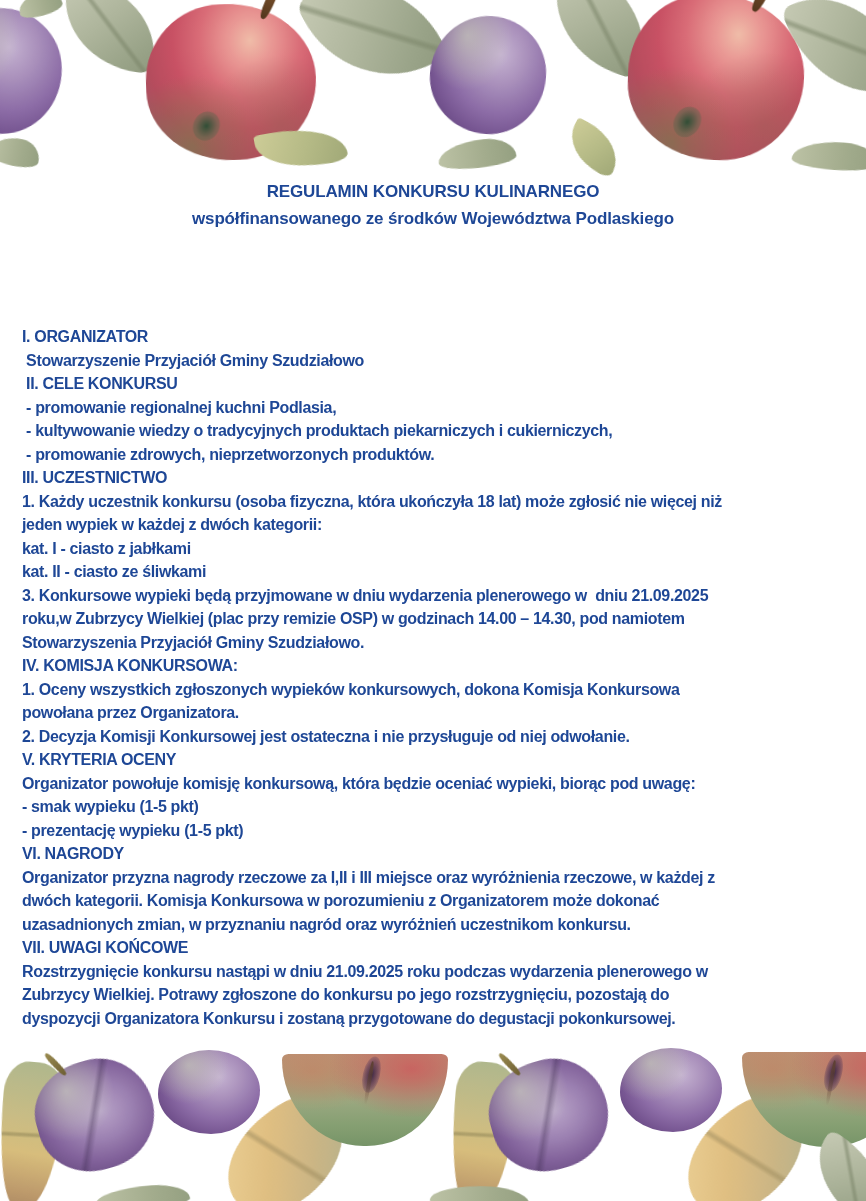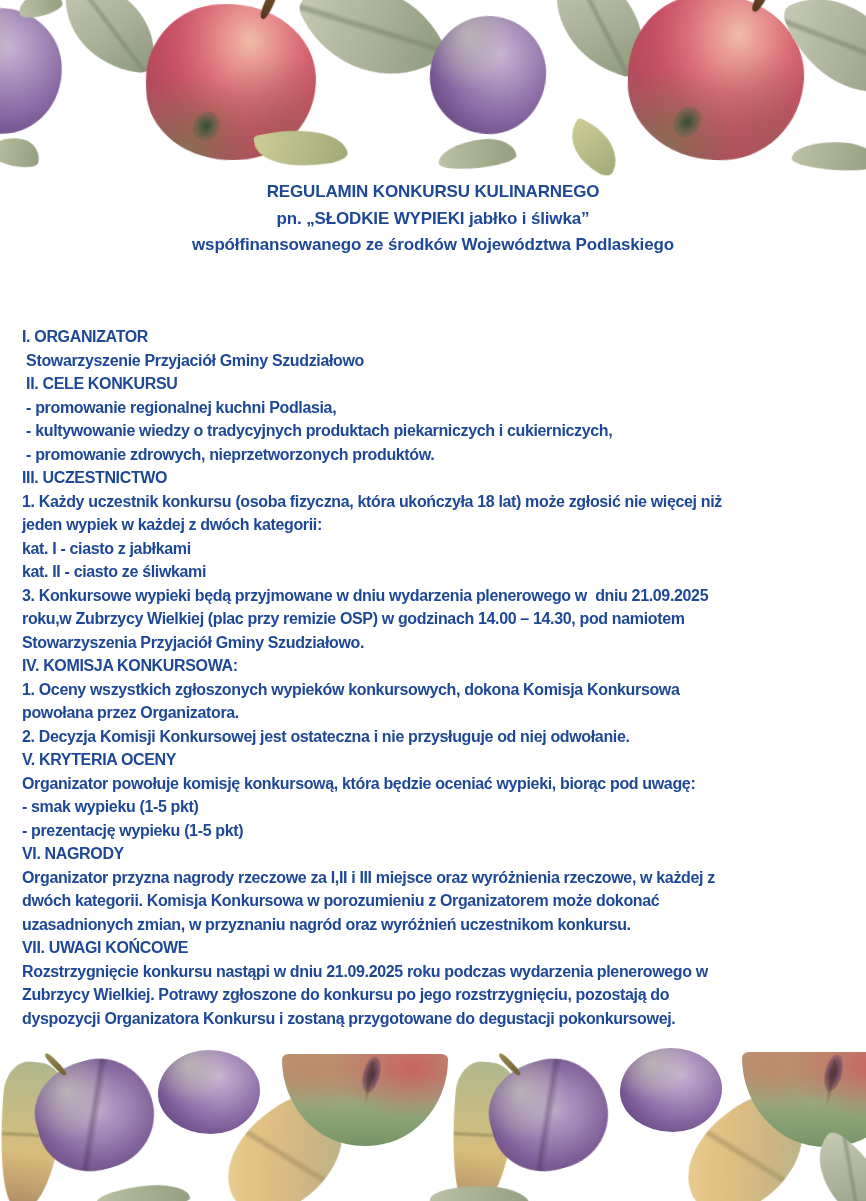--- a/index.html
+++ b/index.html
@@ -159,17 +159,16 @@
       <div class="fruit leaf-long" style="left: 452px; top: 1062px; width: 62px; height: 146px; transform: rotate(5deg);"></div>
       <div class="fruit plum-tilted" style="left: 490px; top: 1060px; width: 118px; height: 110px; transform: rotate(-16deg);"></div>
       <div class="fruit plum" style="left: 620px; top: 1048px; width: 102px; height: 84px;"></div>
       <div class="fruit leaf-yellow" style="left: 680px; top: 1108px; width: 130px; height: 96px; transform: rotate(-28deg);"></div>
       <div class="fruit apple-green" style="left: 742px; top: 1052px; width: 170px; height: 95px;"></div>
       <div class="fruit leaf-tip" style="left: 430px; top: 1186px; width: 100px; height: 24px; transform: rotate(3deg);"></div>
       <div class="fruit leaf-sage" style="left: 806px; top: 1150px; width: 92px; height: 60px; transform: rotate(35deg);"></div>
     </div>
   <div class="title-block" id="title-block">
       <div class="title-line">REGULAMIN KONKURSU KULINARNEGO</div>
-      <div class="title-line">pn. „SŁODKIE WYPIEKI jabłko i śliwka”</div>
       <div class="title-line">współfinansowanego ze środków Województwa Podlaskiego</div>
     </div>
   <div class="body-block" id="body-block"><div class="body-line">I. ORGANIZATOR</div><div class="body-line"> Stowarzyszenie Przyjaciół Gminy Szudziałowo</div><div class="body-line"> II. CELE KONKURSU</div><div class="body-line"> - promowanie regionalnej kuchni Podlasia,</div><div class="body-line"> - kultywowanie wiedzy o tradycyjnych produktach piekarniczych i cukierniczych,</div><div class="body-line"> - promowanie zdrowych, nieprzetworzonych produktów.</div><div class="body-line">III. UCZESTNICTWO</div><div class="body-line">1. Każdy uczestnik konkursu (osoba fizyczna, która ukończyła 18 lat) może zgłosić nie więcej niż</div><div class="body-line">jeden wypiek w każdej z dwóch kategorii:</div><div class="body-line">kat. I - ciasto z jabłkami</div><div class="body-line">kat. II - ciasto ze śliwkami</div><div class="body-line">3. Konkursowe wypieki będą przyjmowane w dniu wydarzenia plenerowego w  dniu 21.09.2025</div><div class="body-line">roku,w Zubrzycy Wielkiej (plac przy remizie OSP) w godzinach 14.00 – 14.30, pod namiotem</div><div class="body-line">Stowarzyszenia Przyjaciół Gminy Szudziałowo.</div><div class="body-line">IV. KOMISJA KONKURSOWA:</div><div class="body-line">1. Oceny wszystkich zgłoszonych wypieków konkursowych, dokona Komisja Konkursowa</div><div class="body-line">powołana przez Organizatora.</div><div class="body-line">2. Decyzja Komisji Konkursowej jest ostateczna i nie przysługuje od niej odwołanie.</div><div class="body-line">V. KRYTERIA OCENY</div><div class="body-line">Organizator powołuje komisję konkursową, która będzie oceniać wypieki, biorąc pod uwagę:</div><div class="body-line">- smak wypieku (1-5 pkt)</div><div class="body-line">- prezentację wypieku (1-5 pkt)</div><div class="body-line">VI. NAGRODY</div><div class="body-line">Organizator przyzna nagrody rzeczowe za I,II i III miejsce oraz wyróżnienia rzeczowe, w każdej z</div><div class="body-line">dwóch kategorii. Komisja Konkursowa w porozumieniu z Organizatorem może dokonać</div><div class="body-line">uzasadnionych zmian, w przyznaniu nagród oraz wyróżnień uczestnikom konkursu.</div><div class="body-line">VII. UWAGI KOŃCOWE</div><div class="body-line">Rozstrzygnięcie konkursu nastąpi w dniu 21.09.2025 roku podczas wydarzenia plenerowego w</div><div class="body-line">Zubrzycy Wielkiej. Potrawy zgłoszone do konkursu po jego rozstrzygnięciu, pozostają do</div><div class="body-line">dyspozycji Organizatora Konkursu i zostaną przygotowane do degustacji pokonkursowej.</div></div>
 </div>
 
 </body></html>

